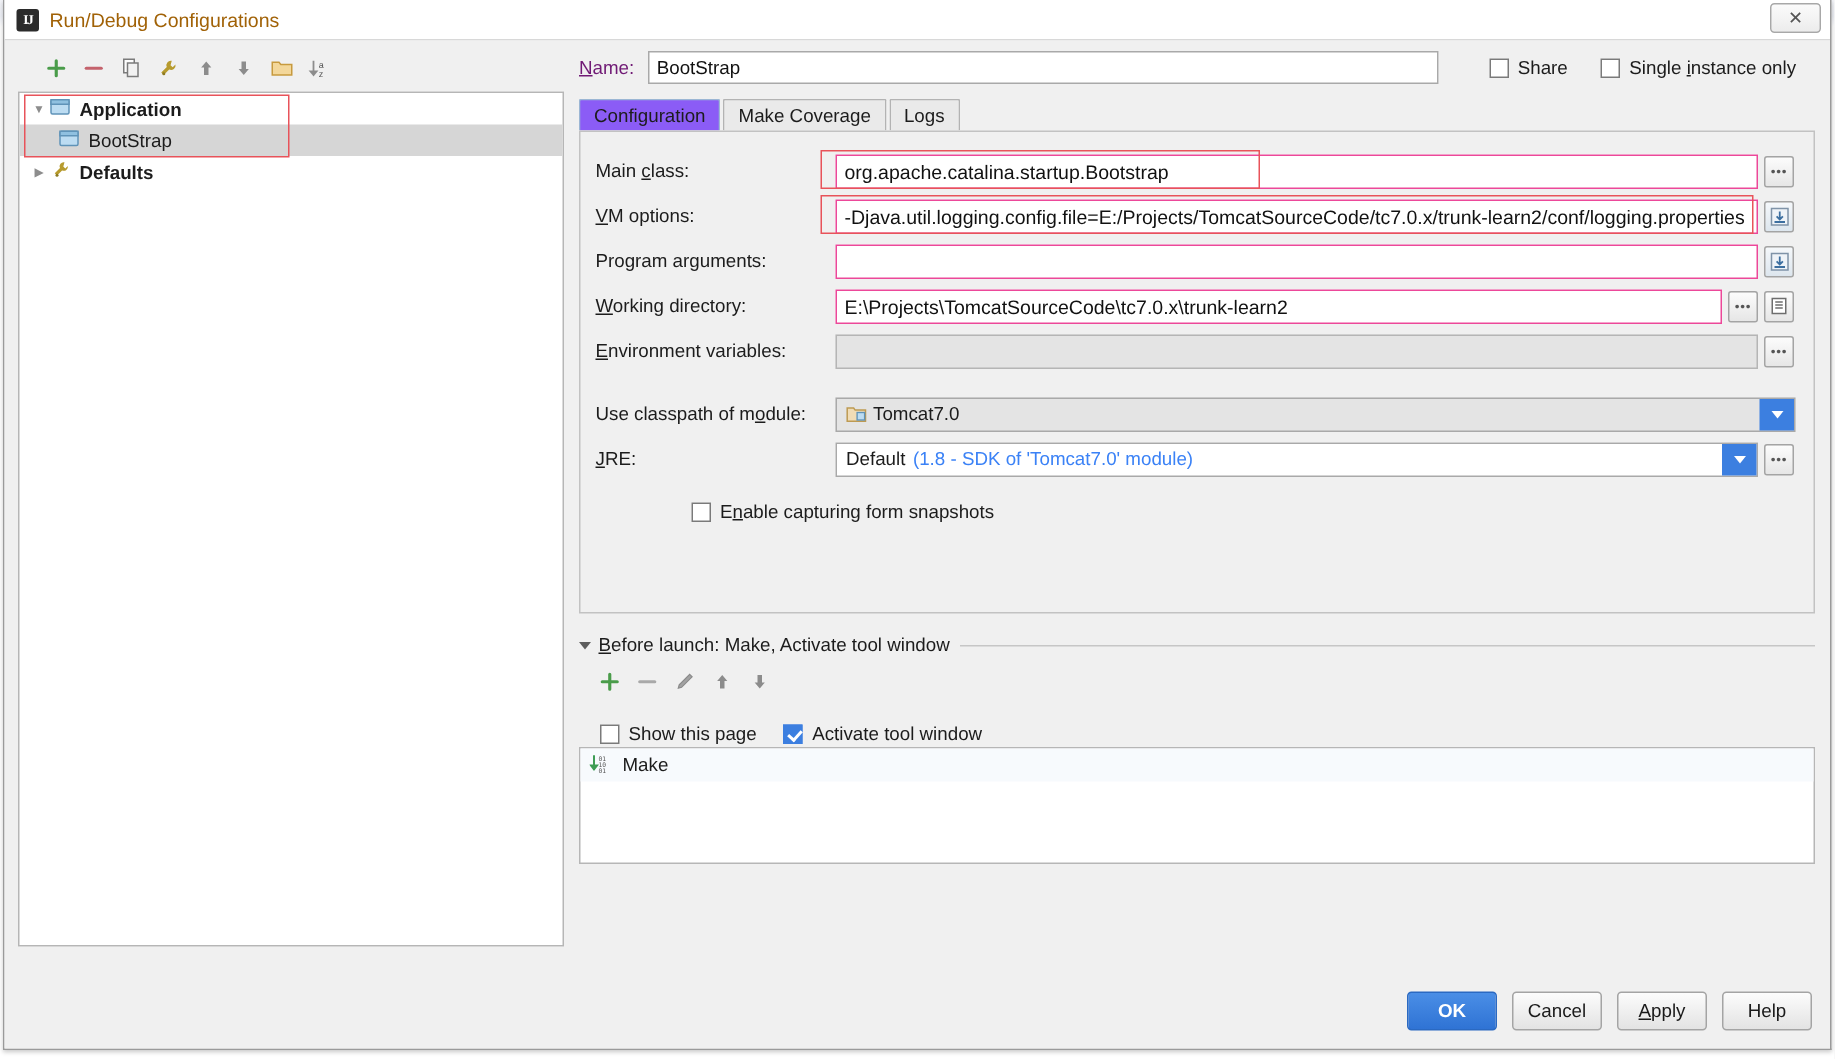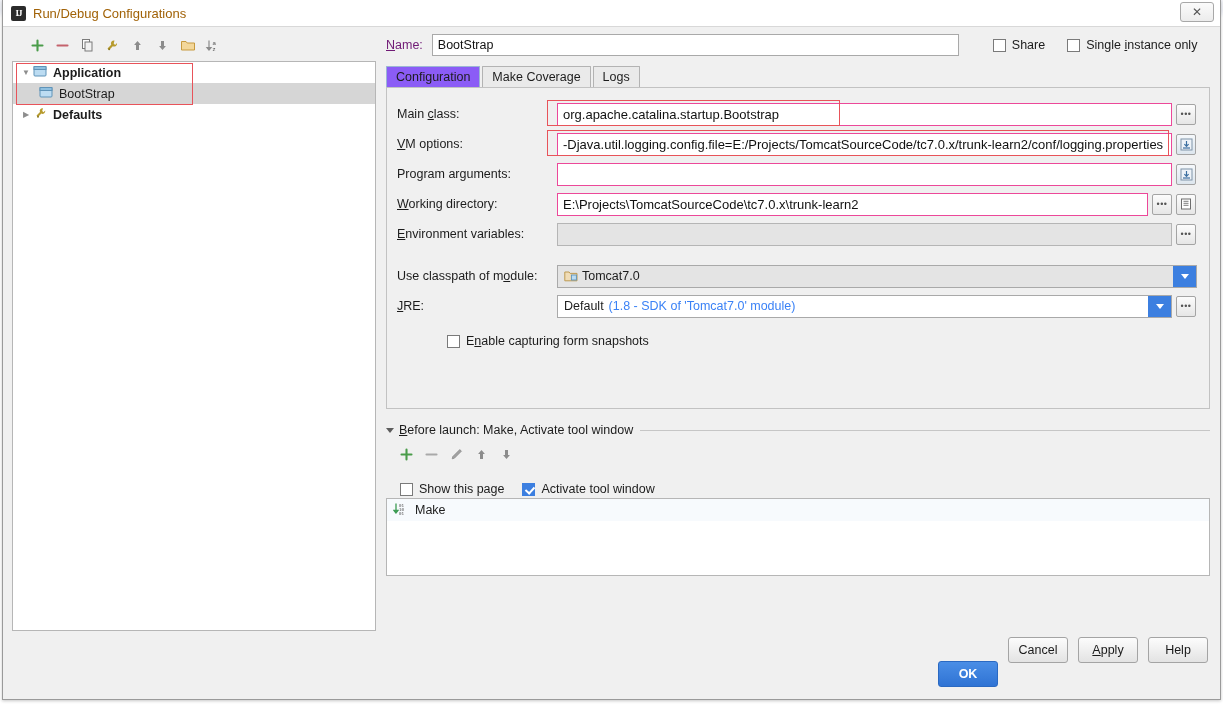--- a/index.html
+++ b/index.html
@@ -172,21 +172,21 @@
   
   #btn-bar { position:absolute; right:12px; bottom:12px; display:flex; gap:10px; }
   .dbtn {
     width:60px; height:26px; border:1px solid #a4a4a4; border-radius:3px;
     background:linear-gradient(to bottom,#fcfcfc,#e3e3e3);
     font-size:12.5px; color:#1a1a1a; cursor:pointer;
     display:flex; align-items:center; justify-content:center;
   }
   .dbtn.primary {
     background:linear-gradient(to bottom,#4a8ee6,#2f73d4);
-    border-color:#2a69c2; color:#fff; font-weight:bold; width:60px;margin-top:24px;
+    border-color:#2a69c2; color:#fff; font-weight:bold; width:60px;
   }
 </style>
 </head>
 <body>
 
 <div id="bg-strip">
   <div class="blur-chip" style="left:180px;top:3px;width:80px;height:8px;background:#9aa2c8;"></div>
   <div class="blur-chip" style="left:272px;top:3px;width:90px;height:8px;background:#7b86bb;"></div>
   <div class="blur-chip" style="left:380px;top:4px;width:28px;height:6px;background:#b4b9d4;"></div>
   <div class="blur-chip" style="left:430px;top:3px;width:155px;height:8px;background:#6f7cb6;"></div>
@@ -388,21 +388,21 @@
               <span>Default</span>
               <span style="color:#3b82f6;">(1.8 - SDK of 'Tomcat7.0' module)</span>
             </span>
             <span class="arrow-btn"></span>
           </div>
           <div class="sbtn">•••</div>
         </div>
 
         <div style="height:10px;"></div>
 
-        <div class="cb-wrap" style="margin-left:10px;padding-left:40px;">
+        <div class="cb-wrap" style="margin-left:24px;padding-left:40px;">
           <span class="cbox"></span>
           <span class="cb-label">E<span class="u">n</span>able capturing form snapshots</span>
         </div>
 
         <div class="annot" style="left:160px;top:12px;width:293px;height:26px;"></div>
 
         <div class="annot" style="left:160px;top:42px;width:622px;height:26px;"></div>
       </div>
 
       <div id="bl-header">

